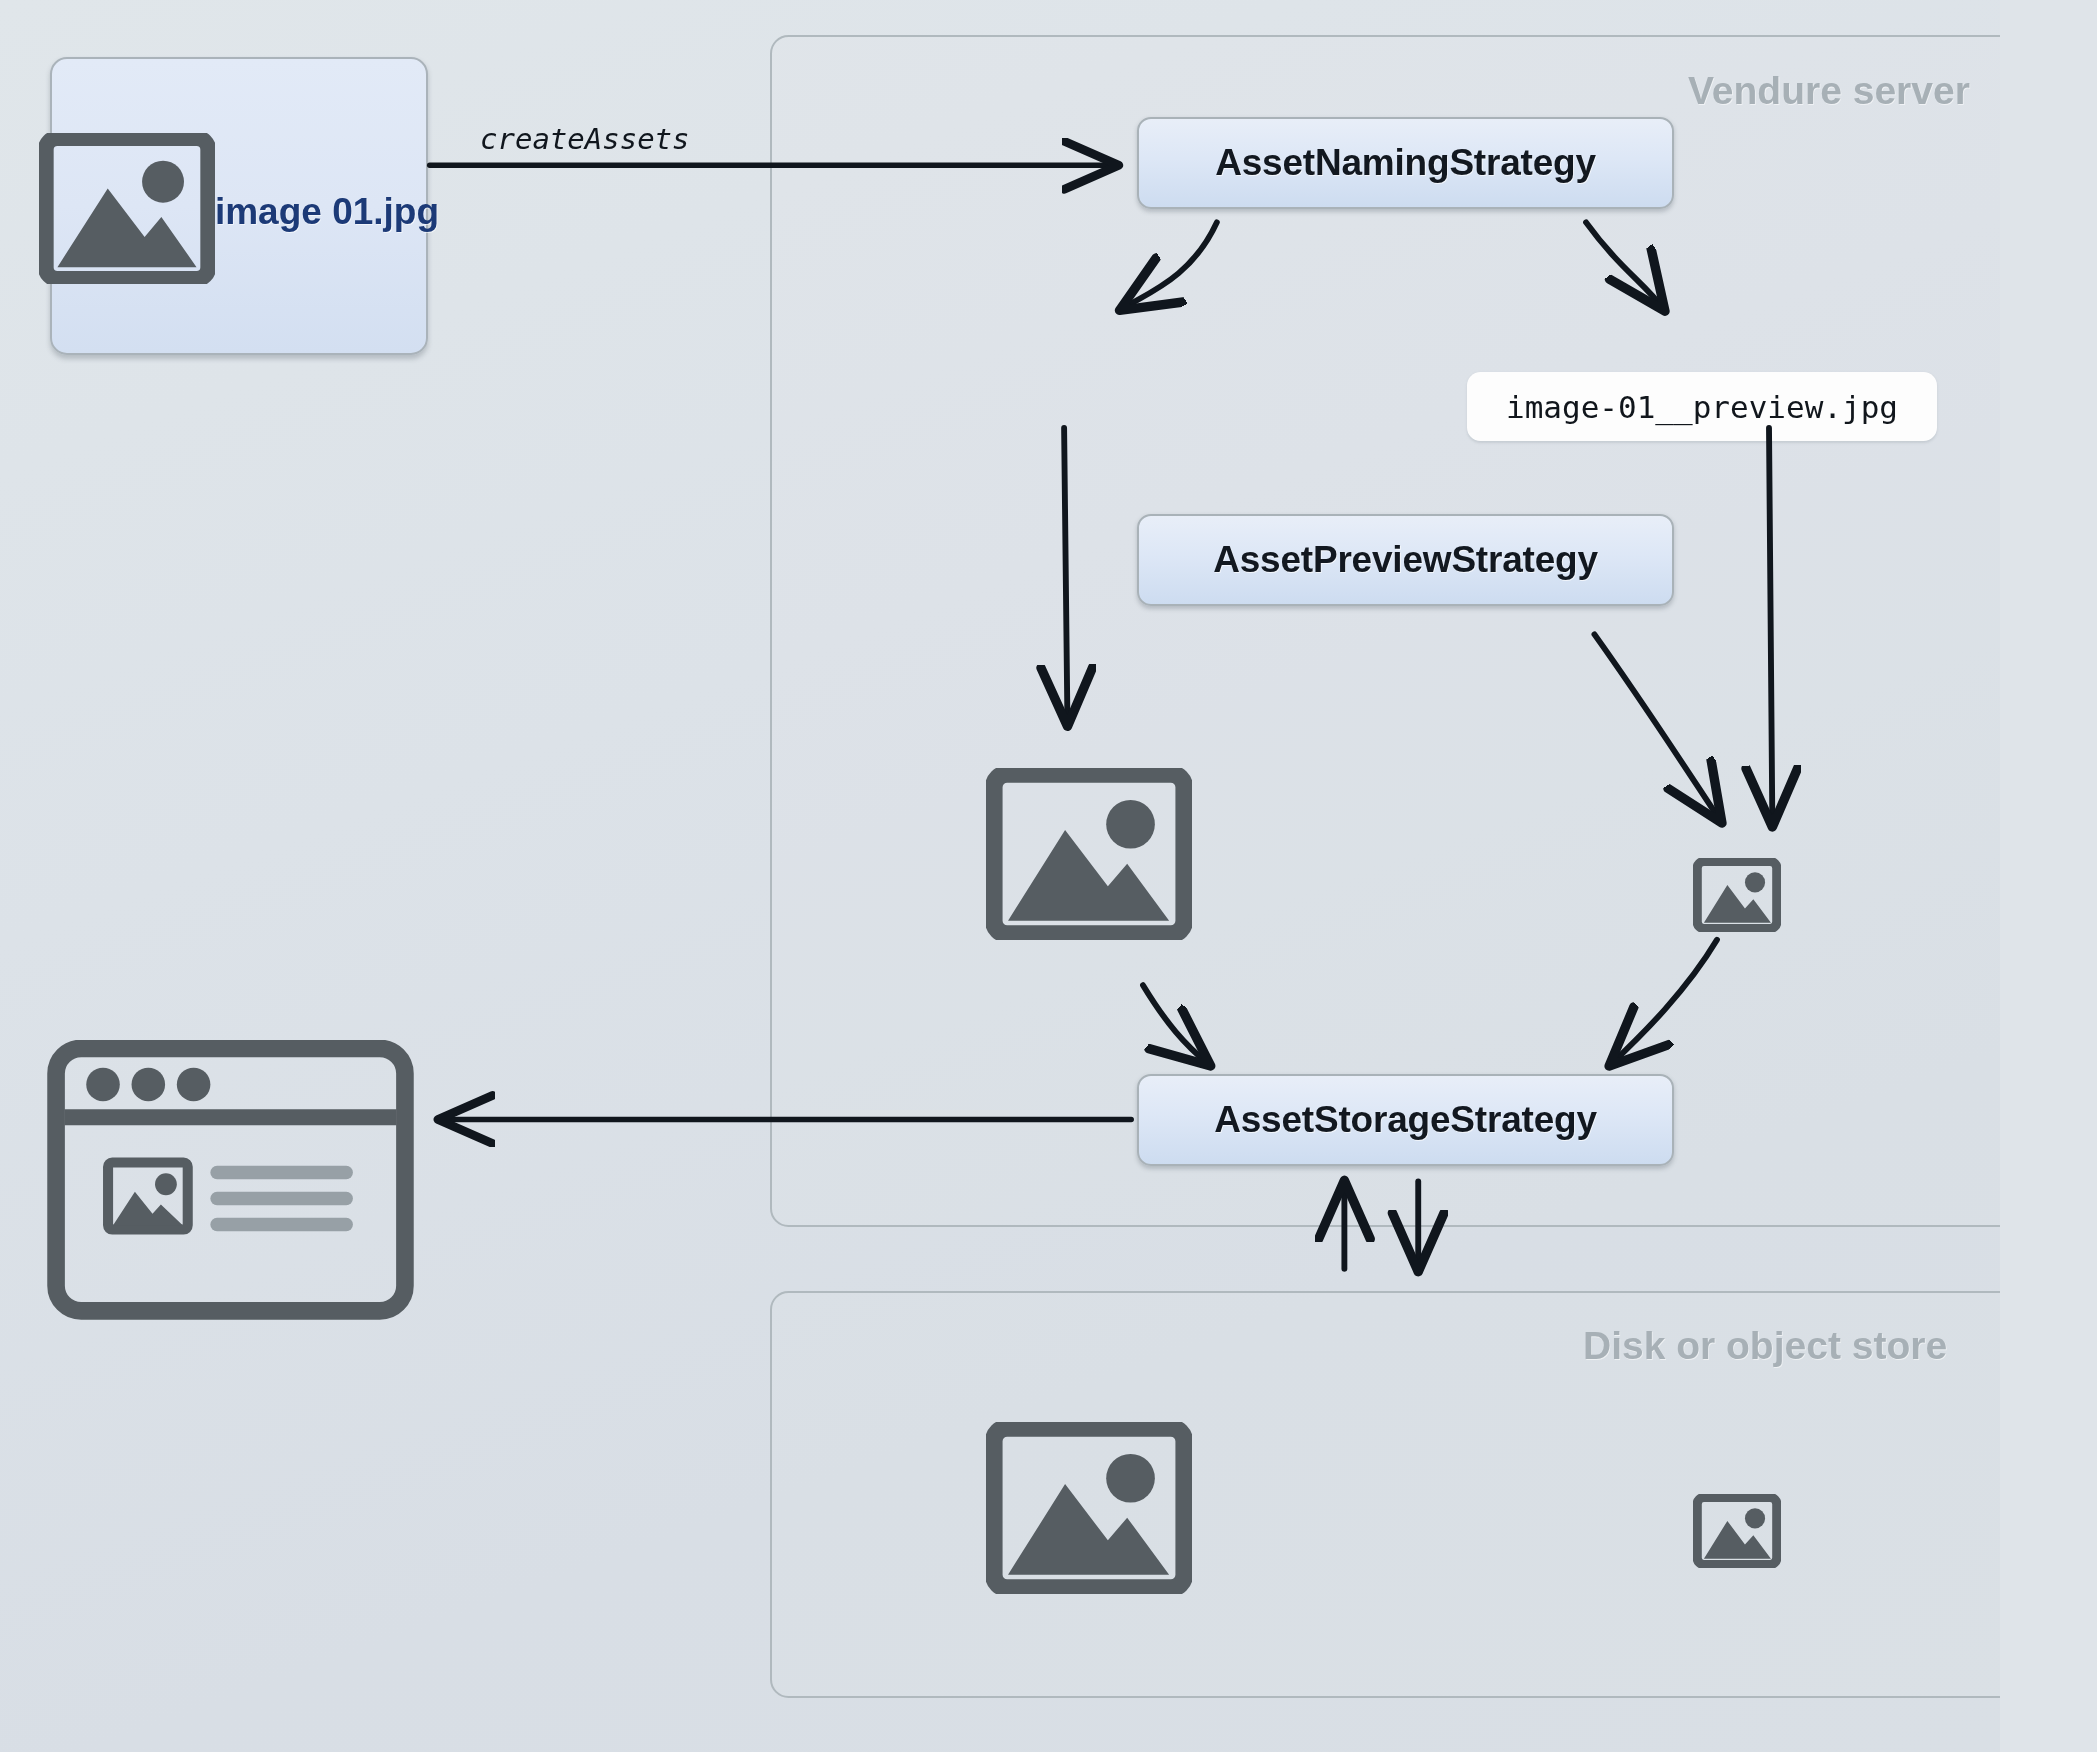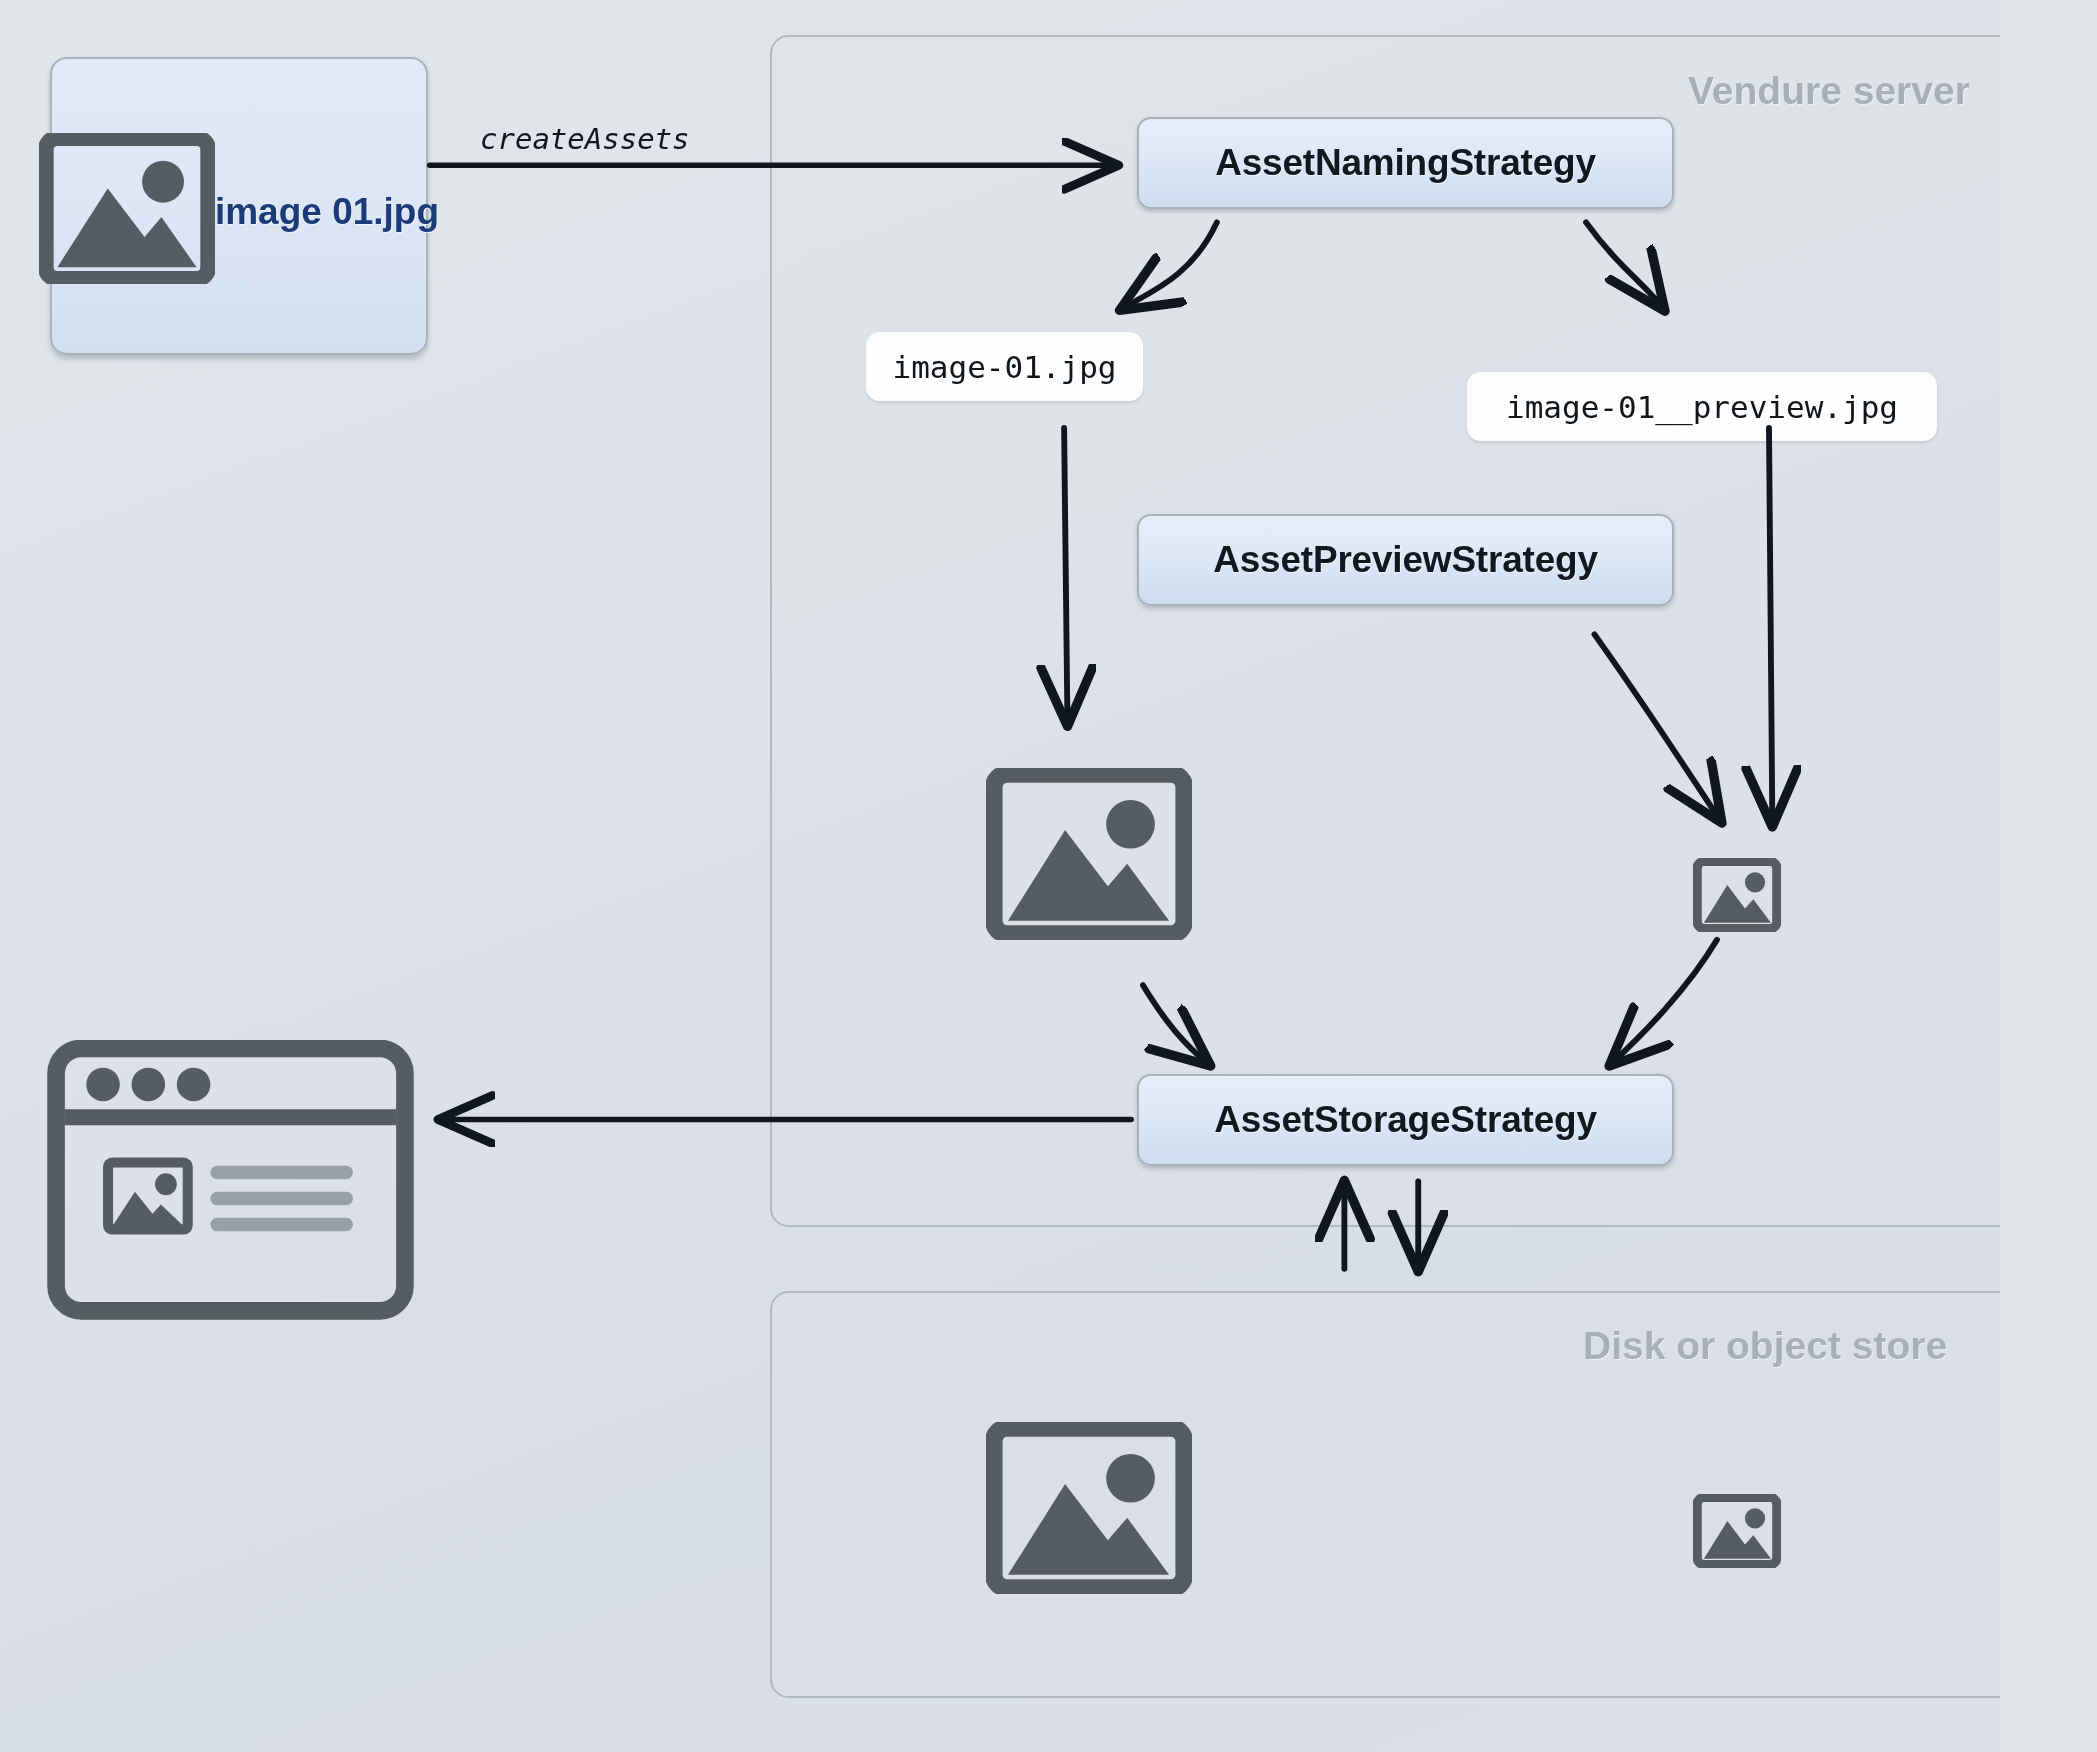--- a/index.html
+++ b/index.html
@@ -133,21 +133,20 @@
     </div>
     <div class="asset-card-label" style="margin-top:11.7px;">image 01.jpg</div>
   </div>
 
   <div class="strategy-box" style="left:1137px; top:117px; width:537px; height:92px;">AssetNamingStrategy</div>
 
   <div class="strategy-box" style="left:1137px; top:514px; width:537px; height:92px;">AssetPreviewStrategy</div>
 
   <div class="strategy-box" style="left:1137px; top:1074px; width:537px; height:92px;">AssetStorageStrategy</div>
 
-  <div class="filename-chip" style="left:866px; top:332px; width:277px; height:69px;">image-01.jpg</div>
 
   <div class="filename-chip" style="left:1467px; top:332px; width:470px; height:69px;margin-top:40px;">image-01__preview.jpg</div>
 
   <div class="icon-holder" style="left:986px; top:768px;">
     <svg width="206" height="172" viewBox="0 0 245 205" aria-hidden="true">
       <rect x="9" y="7" width="227" height="191" rx="16" ry="16" fill="none" stroke="#565d62" stroke-width="21"></rect>
       <circle cx="172" cy="67" r="29" fill="#565d62"></circle>
       <path d="M26 182 L94 74 L145 141 L168 114 L218 182 Z" fill="#565d62"></path>
     </svg>
   </div>

